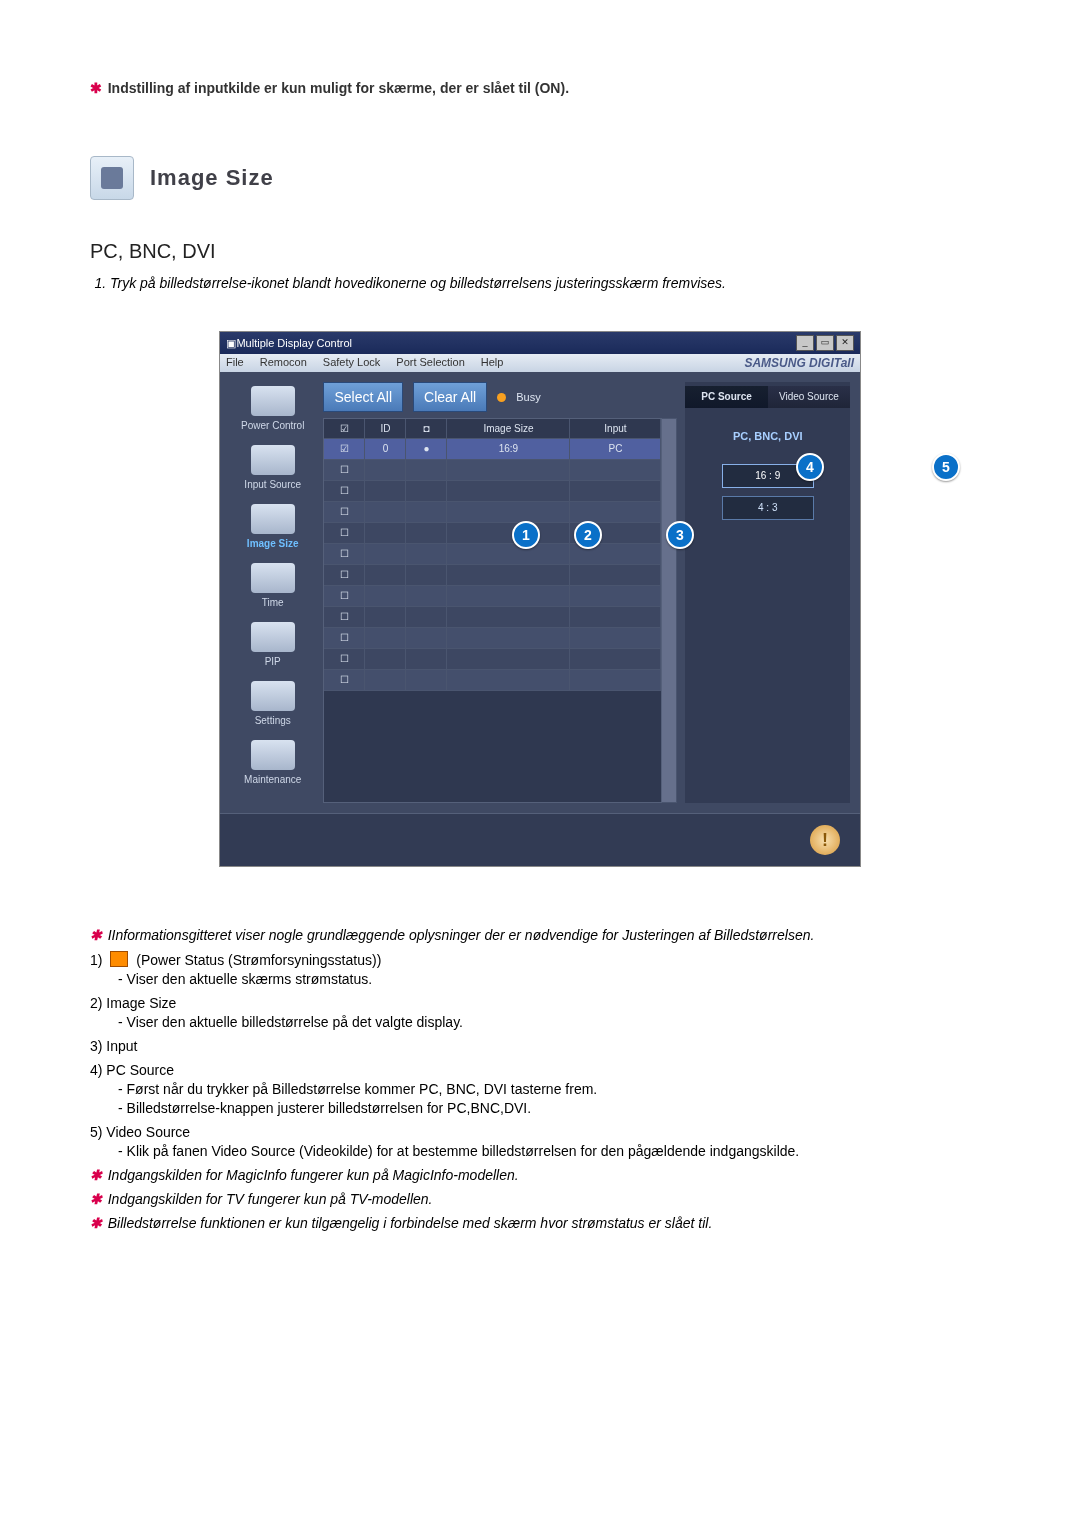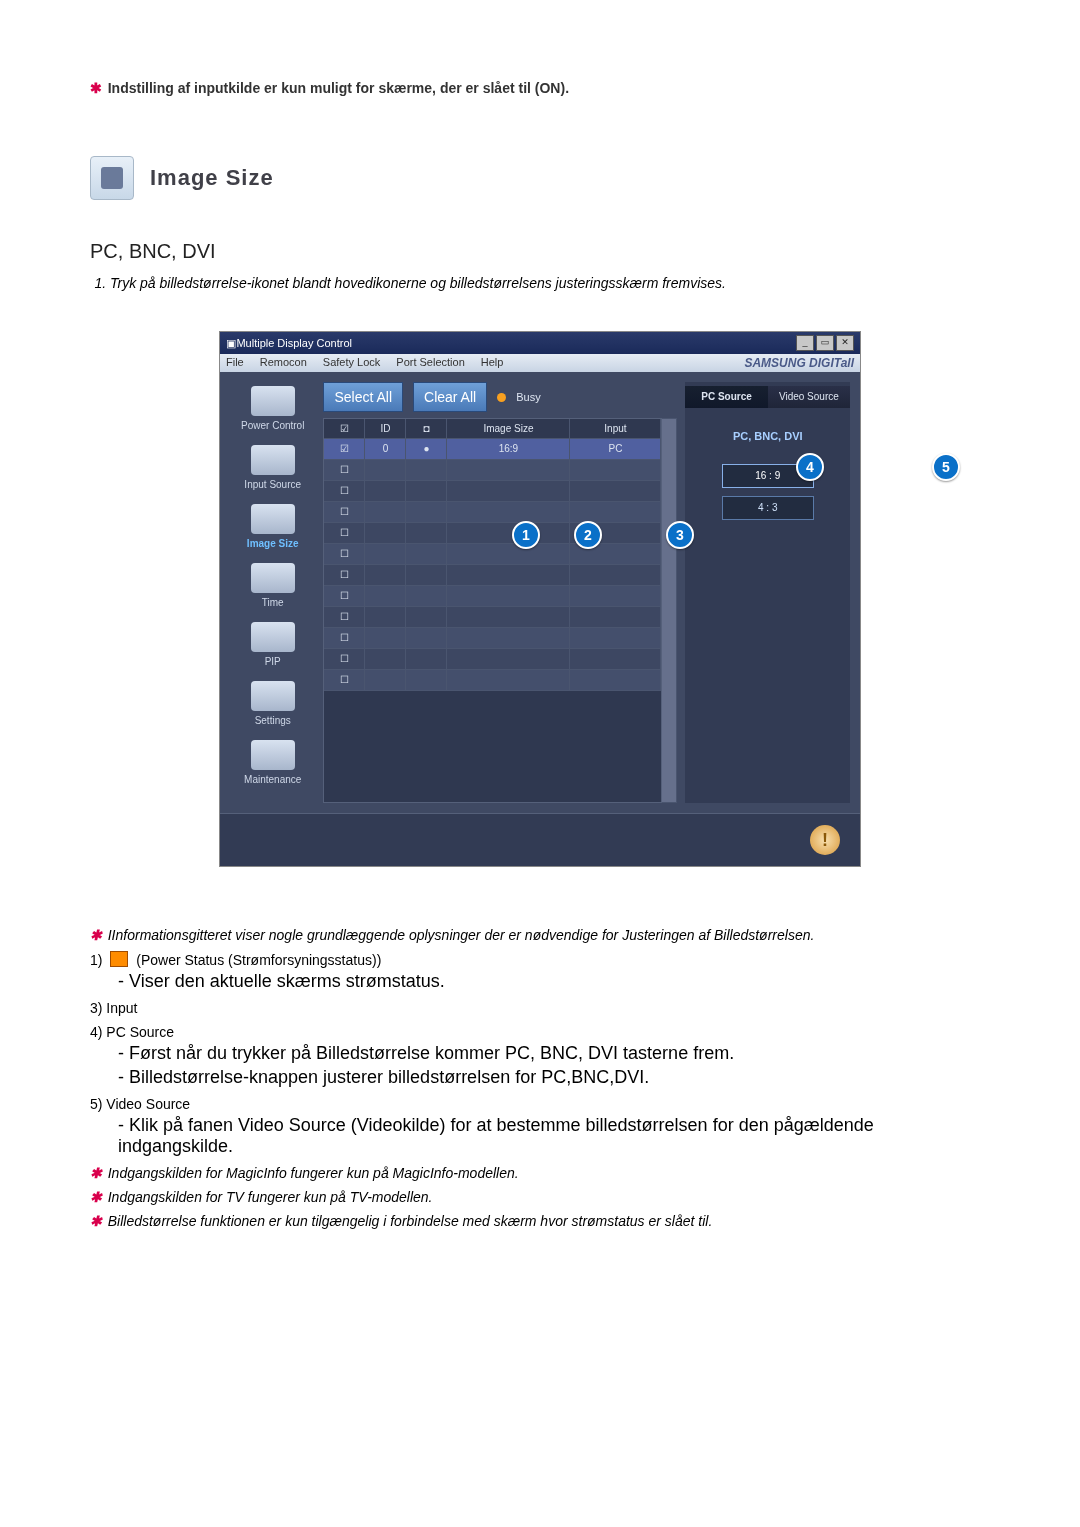--- a/index.html
+++ b/index.html
@@ -262,21 +262,21 @@
     border-radius: 50%;
     color: #8a5808;
     text-align: center;
     line-height: 30px;
     font-weight: bold;
     font-size: 18px;
   }
 
   .info-list .row { margin: 8px 0 8px 0; }
   .info-list .num { display: inline; }
-  .info-list .sub { margin: 3px 0 3px 28px; font-size: 18px; }
+  .info-list .sub { margin: 3px 0 3px 28px; font-size: 14px; }
   .power-ico-inline {
     display: inline-block;
     width: 16px;
     height: 14px;
     background: #ff8c00;
     border: 1px solid #a04c00;
     vertical-align: -2px;
     margin: 0 4px;
   }
   .bold-note { font-size: 14px; margin: 8px 0; font-style: italic; }
@@ -486,20 +486,25 @@
       <span class="star">✱</span><span>IInformationsgitteret viser nogle grundlæggende oplysninger der er nødvendige for Justeringen af Billedstørrelsen.</span>
     </div>
 
     <div class="row">
       <span class="num">1)</span>
       <span class="power-ico-inline"></span>
       <span>(Power Status (Strømforsyningsstatus))</span>
       <div class="sub">- Viser den aktuelle skærms strømstatus.</div>
     </div>
 
+    <div class="row">
+      <span class="num">2)</span>
+      <span>Image Size</span>
+      <div class="sub">- Viser den aktuelle billedstørrelse på det valgte display.</div>
+    </div>
 
     <div class="row">
       <span class="num">3)</span>
       <span>Input</span>
     </div>
 
     <div class="row">
       <span class="num">4)</span>
       <span>PC Source</span>
       <div class="sub">- Først når du trykker på Billedstørrelse kommer PC, BNC, DVI tasterne frem.</div>

